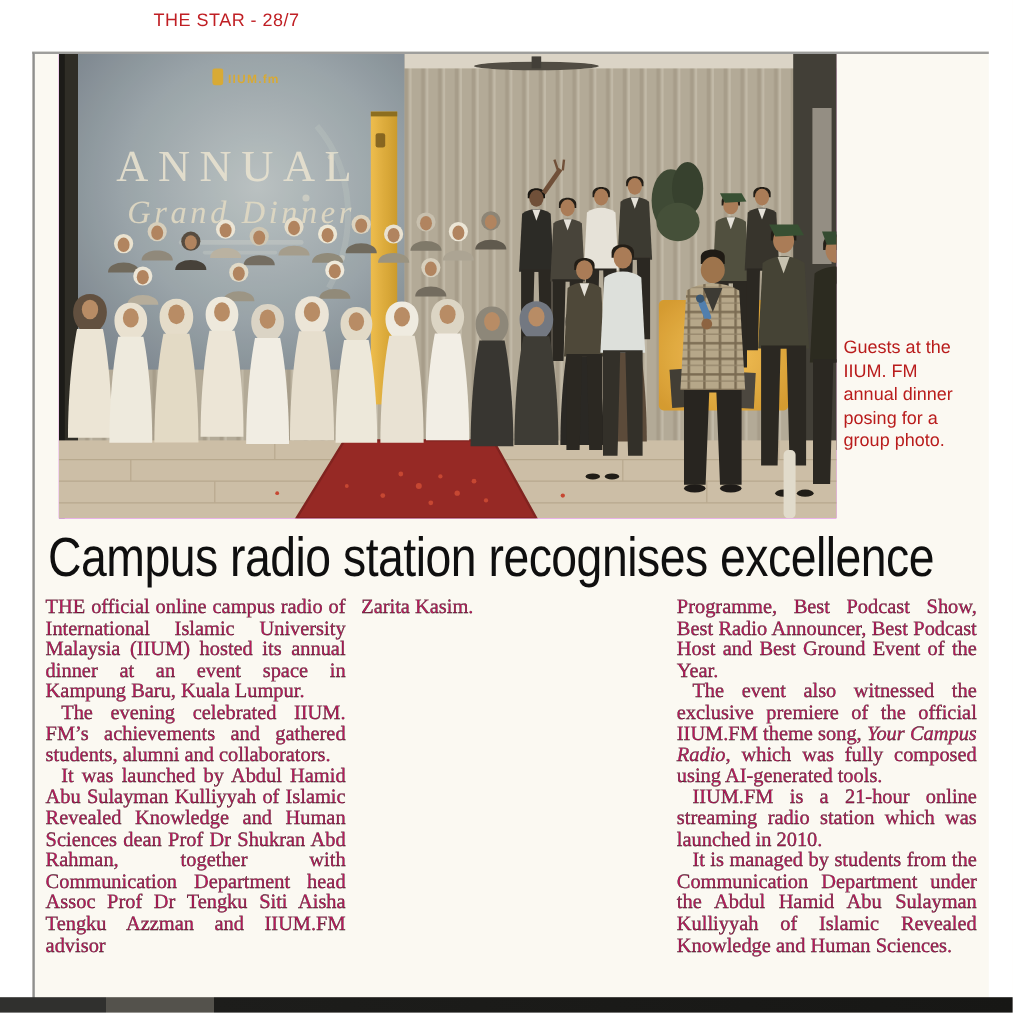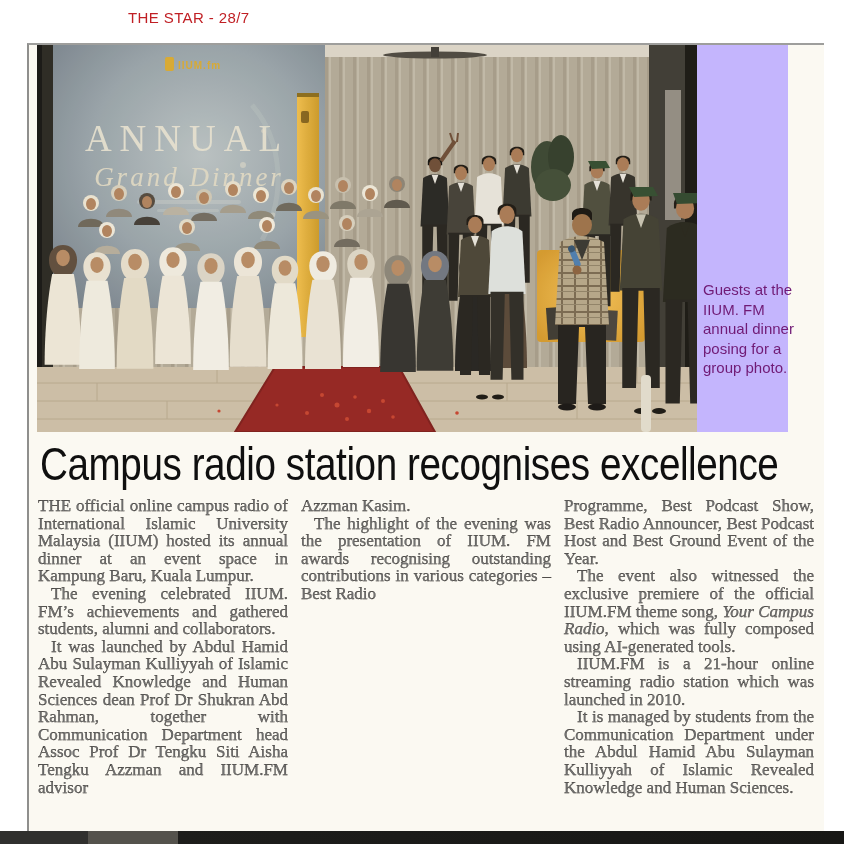--- a/index.html
+++ b/index.html
@@ -9,38 +9,38 @@
   }
   .masthead{
     position:absolute;top:9px;left:128px;width:716px;text-align:left;
     color:#c01f24;font-size:15px;letter-spacing:.4px;
   }
   .clipping{
     position:absolute;left:27px;top:43px;width:795px;height:788px;
     background:#fbf9f2;border-top:2px solid #9e9e9c;border-left:2px solid #8f8f8d;
   }
   .photo{
-    position:absolute;left:8px;top:0px;width:751px;height:387px;
-    background:#c4b5fd;overflow:hidden;
+    position:absolute;left:20px;top:0px;width:648px;height:387px;
+    background:#d946ef;overflow:hidden;
   }
   .caption{
     position:absolute;left:674px;top:235px;width:100px;
-    font-size:15px;line-height:19.5px;color:#701a75;
+    font-size:15px;line-height:19.5px;color:#b91c1c;
   }
   .headline{
     position:absolute;left:11px;top:392px;white-space:nowrap;
     font-size:46px;font-weight:400;color:#0f0f0f;letter-spacing:-.5px;
     transform:scaleX(.84);transform-origin:left center;
   }
   .columns{
     position:absolute;left:9px;top:452px;display:flex;gap:13px;
   }
   .col{
     width:250px;font-family:"Liberation Serif",serif;font-size:17px;
-    line-height:17.6px;text-align:justify;color:#737373;
+    line-height:17.6px;text-align:justify;color:#be185d;
     -webkit-text-stroke:.25px #17130e;
   }
   .col p{margin:0;}
   .col p.ind{text-indent:13px;}
   .it{font-style:italic;}
   .bottom-bar{
     position:absolute;left:0;top:831px;width:844px;height:13px;
     background:linear-gradient(90deg,#30302e 0px,#30302e 88px,#54524c 88px,#54524c 178px,#1d1d1b 178px,#171715 100%);
   }
 </style>
@@ -261,22 +261,21 @@
 
   <div class="columns">
 
     <div class="col">
       <p><span>THE official online campus radio of International Islamic University Malaysia (IIUM) hosted its annual dinner at an event space in Kampung Baru, Kuala Lumpur.</span></p>
       <p class="ind"><span>The evening celebrated IIUM. FM’s achievements and gathered students, alumni and collaborators.</span></p>
       <p class="ind"><span>It was launched by Abdul Hamid Abu Sulayman Kulliyyah of Islamic Revealed Knowledge and Human Sciences dean Prof Dr Shukran Abd Rahman, together with Communication Department head Assoc Prof Dr Tengku Siti Aisha Tengku Azzman and IIUM.FM advisor</span></p>
     </div>
 
     <div class="col">
-      <p><span>Azzman Kasim.</span></p>
-      <p class="ind"><span>The highlight of the evening was the presentation of IIUM. FM awards recognising outstanding contributions in various categories – Best Radio</span></p>
+      <p><span>Zarita Kasim.</span></p>
     </div>
 
     <div class="col">
       <p><span>Programme, Best Podcast Show, Best Radio Announcer, Best Podcast Host and Best Ground Event of the Year.</span></p>
       <p class="ind"><span>The event also witnessed the exclusive premiere of the official IIUM.FM theme song, </span><span class="it">Your Campus Radio</span><span>, which was fully composed using AI-generated tools.</span></p>
       <p class="ind"><span>IIUM.FM is a 21-hour online streaming radio station which was launched in 2010.</span></p>
       <p class="ind"><span>It is managed by students from the Communication Department under the Abdul Hamid Abu Sulayman Kulliyyah of Islamic Revealed Knowledge and Human Sciences.</span></p>
     </div>
 
   </div>

